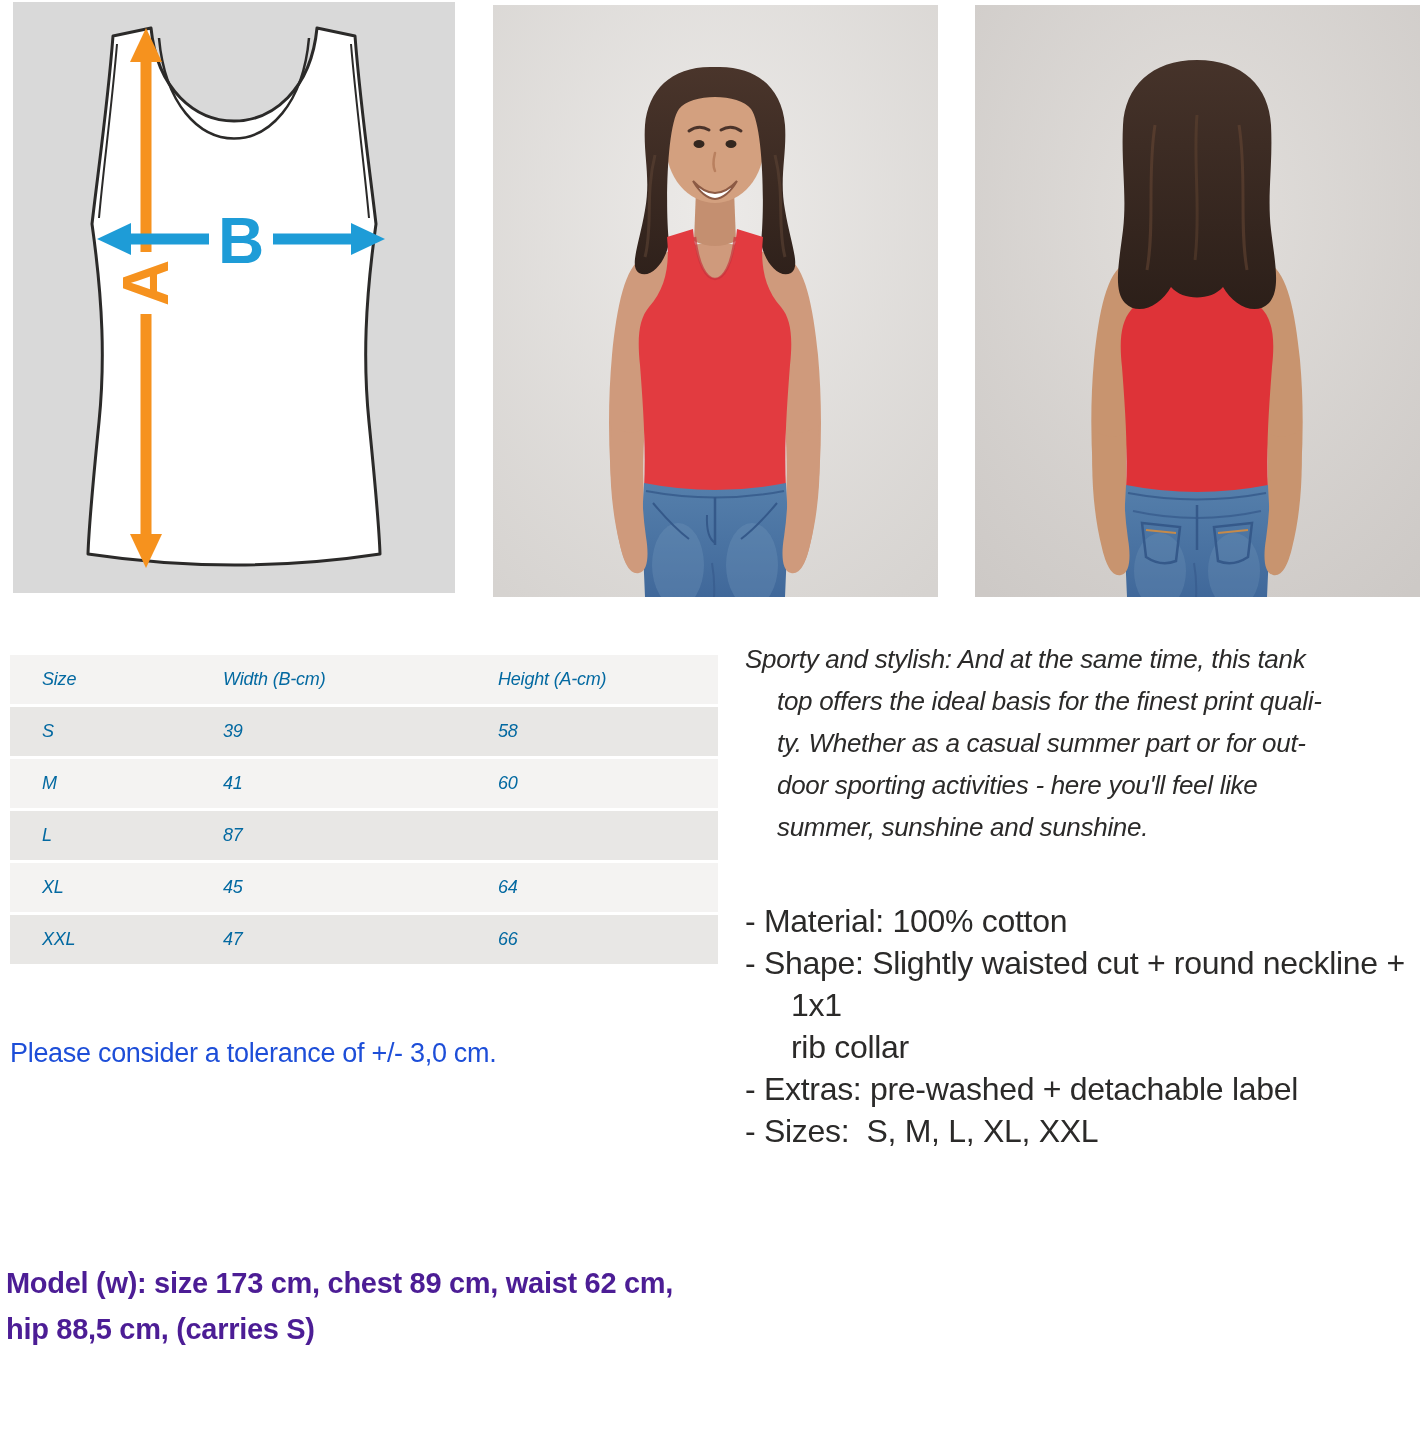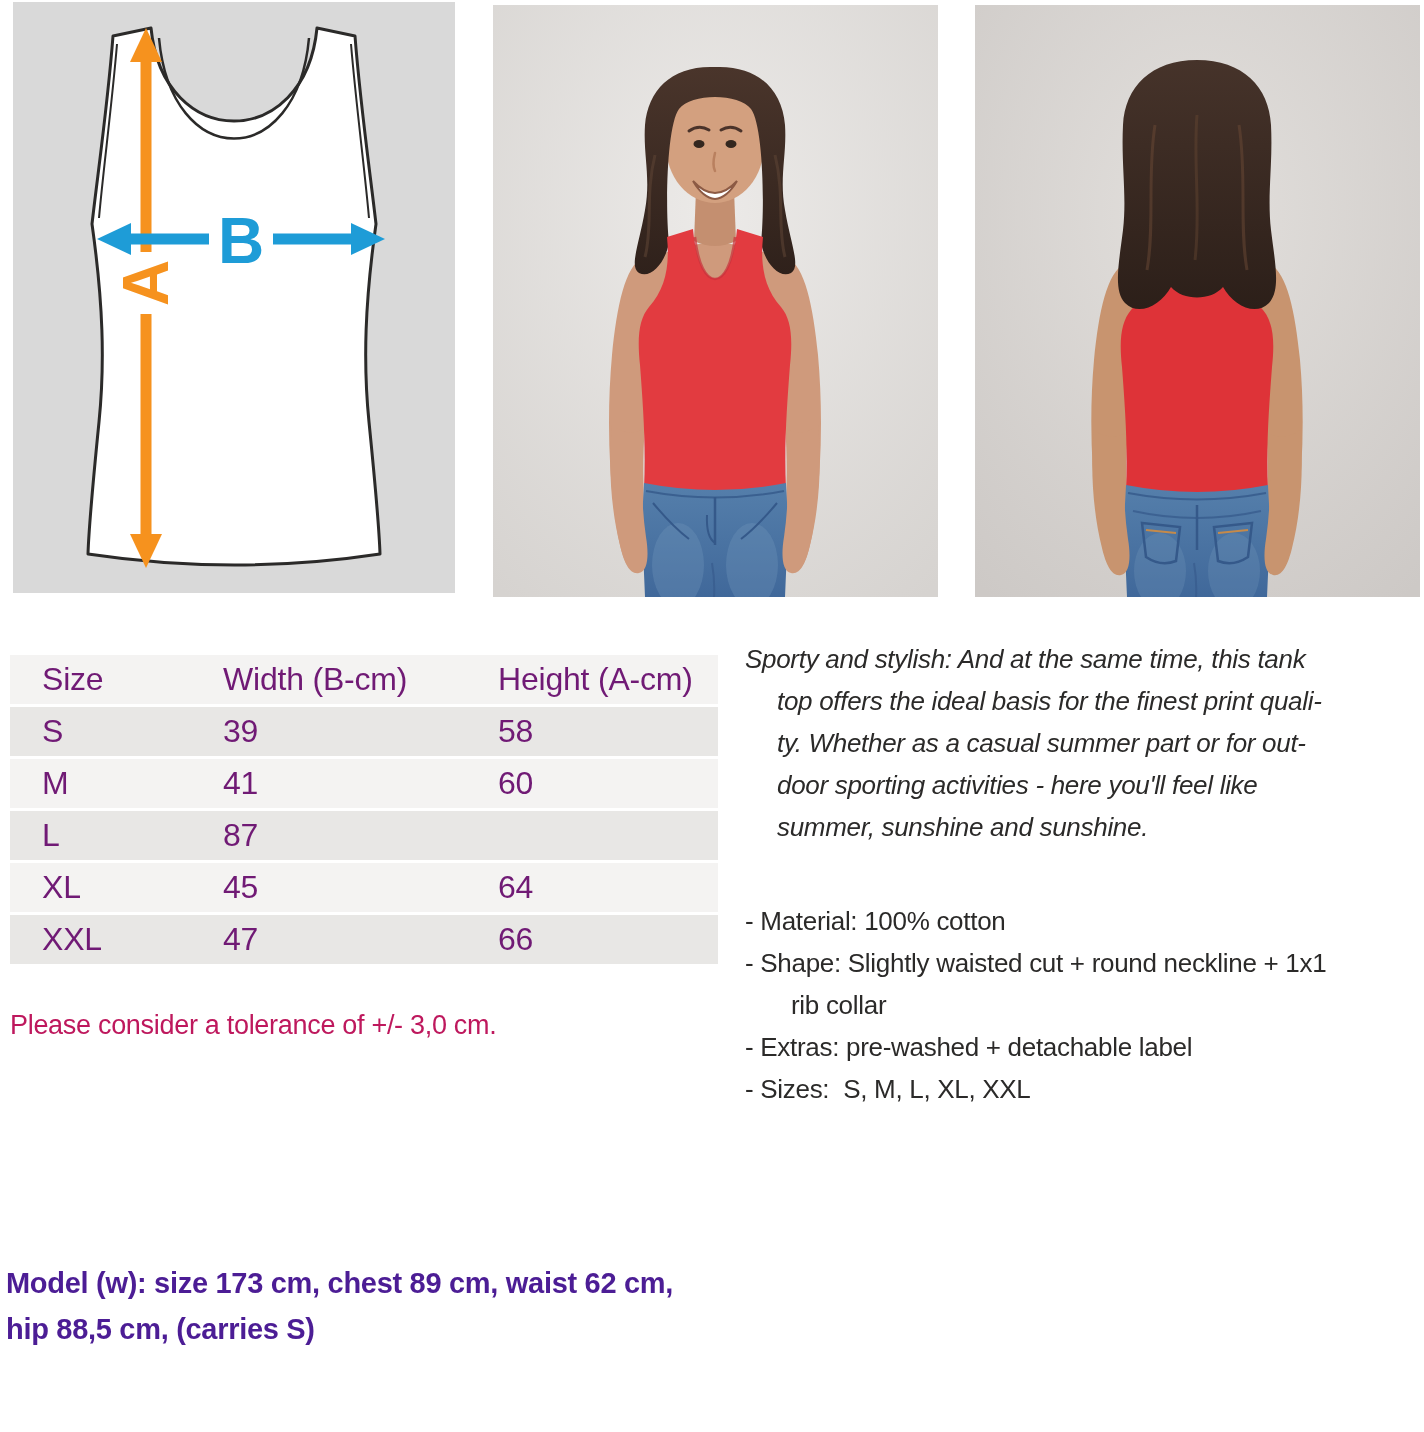--- a/index.html
+++ b/index.html
@@ -12,39 +12,39 @@
   .photo-panel{top:5px;height:592px;width:445px;box-shadow:inset 0 0 50px rgba(0,0,0,0.05);}
   #front-photo{left:493px;}
   #back-photo{left:975px;}
   svg{display:block;}
 
   
   #size-table{position:absolute;left:10px;top:655px;width:708px;}
   .t-row{
     display:grid;grid-template-columns:181px 275px 1fr;align-items:center;
     height:49px;margin-bottom:3px;padding-left:32px;
-    font-size:32px;color:#701a75;letter-spacing:-0.2px;
+    font-size:18px;color:#0369a1;letter-spacing:-0.2px;font-style:italic;
   }
   .t-row.light{background:#f4f3f2;}
   .t-row.dark{background:#e8e7e5;}
 
   #tolerance-note{
-    position:absolute;left:10px;top:1010px;width:700px;
-    font-size:27px;color:#be185d;letter-spacing:-0.3px;
+    position:absolute;left:10px;top:1038px;width:700px;
+    font-size:27px;color:#1d4ed8;letter-spacing:-0.3px;
   }
 
   
   #description{position:absolute;left:745px;top:638px;width:676px;color:#2b2a29;}
   .desc-intro{
     font-size:26px;line-height:42px;letter-spacing:-0.3px;
     padding-left:32px;text-indent:-32px;white-space:pre-wrap;margin:0;font-style:italic;
   }
   .desc-bullets{margin-top:52px;}
   .bullet{
-    font-size:26px;line-height:42px;letter-spacing:-0.3px;
+    font-size:32px;line-height:42px;letter-spacing:-0.3px;
     padding-left:46px;text-indent:-46px;white-space:pre-wrap;
   }
 
   #model-info{
     position:absolute;left:6px;top:1260px;width:706px;
     font-size:29px;font-weight:bold;line-height:46px;color:#4c1d95;letter-spacing:-0.3px;
   }
 </style>
 </head>
 <body>

